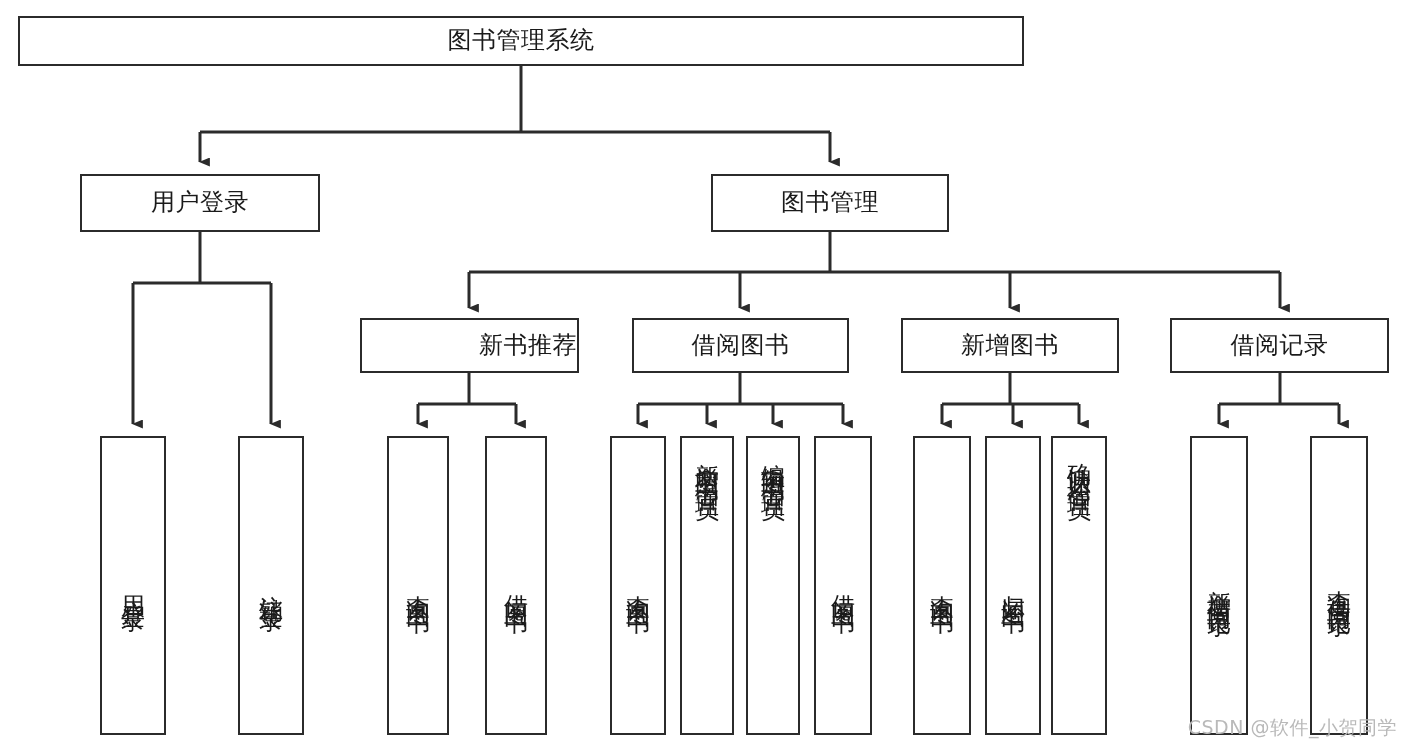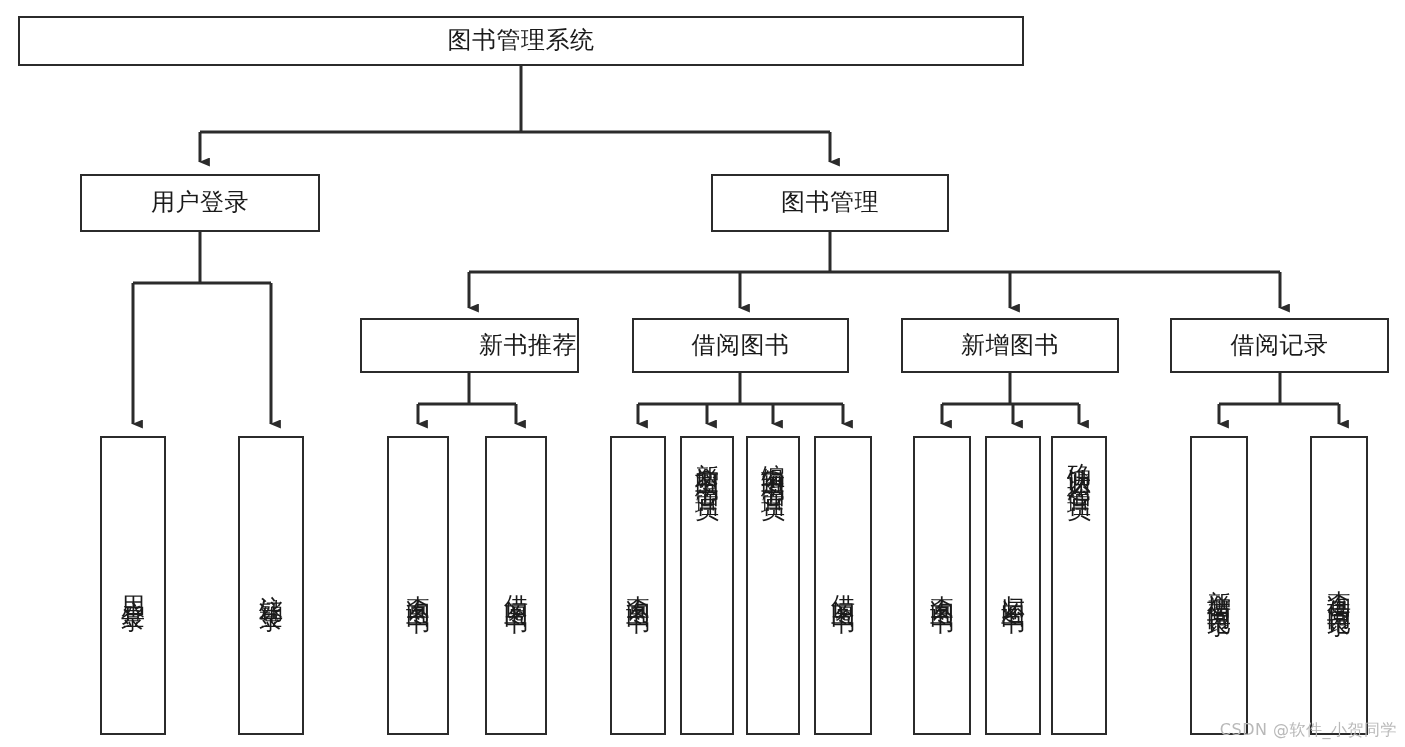--- a/index.html
+++ b/index.html
@@ -58,21 +58,21 @@
     white-space: nowrap;
   }
   .node.vert.center {
     align-items: center;
     padding-top: 0;
   }
   .watermark {
     position: absolute;
     right: 8px;
     bottom: 6px;
-    font-size: 16px;
+    font-size: 19px;
     color: #b9b9b9;
     letter-spacing: 0.5px;
     white-space: nowrap;
     z-index: 5;
   }
 </style>
 </head>
 <body>
 
 <div id="canvas">

